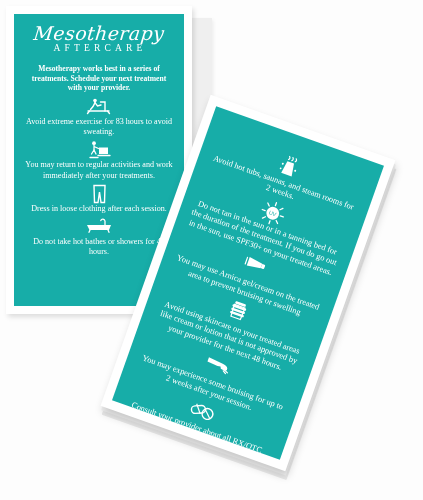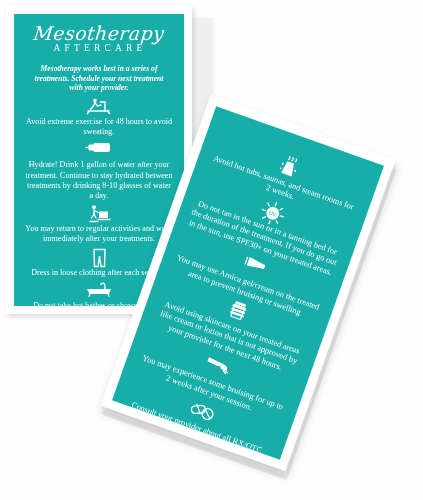--- a/index.html
+++ b/index.html
@@ -58,21 +58,20 @@
   .brand-sub{
     color:#ffffff;
     font-family:"Liberation Serif",serif;
     font-size:9.5px;
     letter-spacing:4.2px;
     margin:1px 0 10px 2px;
     line-height:1;
   }
   .lede{
     color:#ffffff;
-    font-style:italic;
     font-size:7.6px;
     line-height:1.28;
     margin:0 6px 4px 6px;
     font-weight:bold;
   }
   .tip{margin:0 0 1px 0;}
   .tip .glyph{
     display:block;
     height:19px;
     margin:3px auto 1px auto;
@@ -137,33 +136,23 @@
         <span class="glyph">
           <svg width="26" height="18" viewBox="0 0 26 18" fill="none" stroke="#fff" stroke-width="1.4" stroke-linecap="round">
             <circle cx="9" cy="3.6" r="1.8" fill="#fff" stroke="none"></circle>
             <path d="M9 5.6 L11.5 9 L15 8"></path>
             <path d="M9 5.6 L7 9.5 L4.5 12.5"></path>
             <path d="M2 14 L23 14"></path>
             <path d="M3.5 14 L1.5 16.5 M21.5 14 L23.5 16.5"></path>
             <path d="M19 14 L19 5 L14.5 5"></path>
           </svg>
         </span>
-        <div class="txt">Avoid extreme exercise for 48 hours to avoid sweating.</div>
-      </div>
-
-      <div class="tip">
-        <span class="glyph">
-          <svg width="30" height="15" viewBox="0 0 30 15" fill="none" stroke="#fff" stroke-width="1.3">
-            <rect x="9" y="3" width="17" height="9" rx="2.2" fill="#fff" stroke="none"></rect>
-            <rect x="4.5" y="4.6" width="5" height="5.8" rx="1" fill="#fff" stroke="none"></rect>
-            <path d="M2 7.5 L4.5 7.5" stroke-linecap="round"></path>
-          </svg>
-        </span>
-        <div class="txt">Hydrate! Drink 1 gallon of water after your treatment. Continue to stay hydrated between treatments by drinking 8-10 glasses of water a day.</div>
-      </div>
+        <div class="txt">Avoid extreme exercise for 83 hours to avoid sweating.</div>
+      </div>
+
 
       <div class="tip">
         <span class="glyph">
           <svg width="26" height="19" viewBox="0 0 26 19" fill="none" stroke="#fff" stroke-width="1.3" stroke-linecap="round">
             <circle cx="8" cy="3.2" r="1.9" fill="#fff" stroke="none"></circle>
             <path d="M8 5.2 L8 10 M8 6.5 L12.5 8.5"></path>
             <path d="M8 10 L5.5 14 M8 10 L10 14"></path>
             <rect x="13" y="7.5" width="9" height="6.5" fill="#fff" stroke="none"></rect>
             <path d="M12 15.5 L24 15.5"></path>
             <path d="M4 17.5 L12 17.5"></path>

